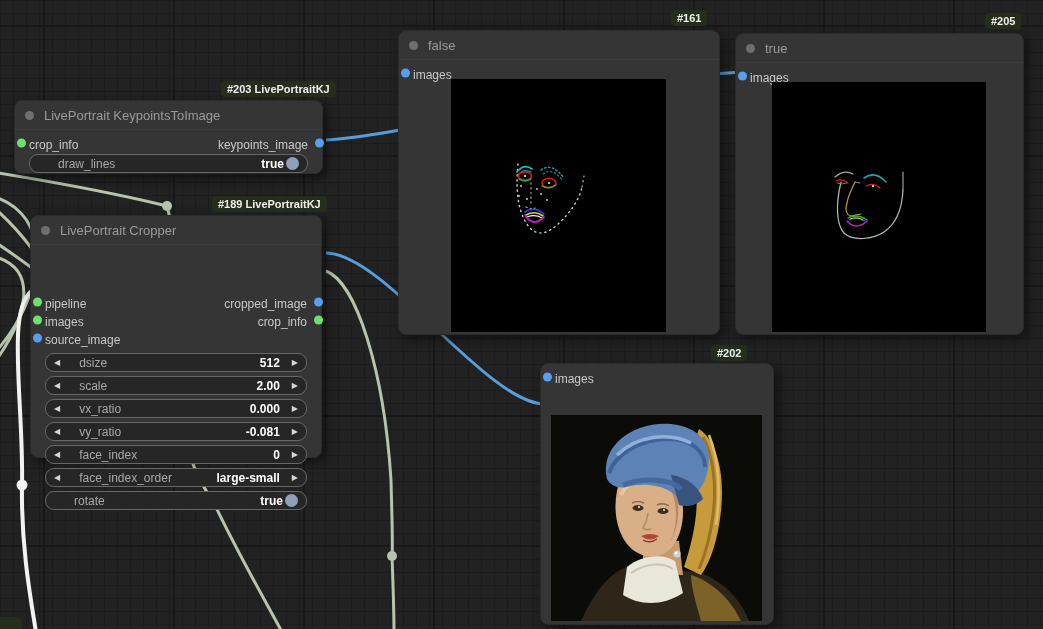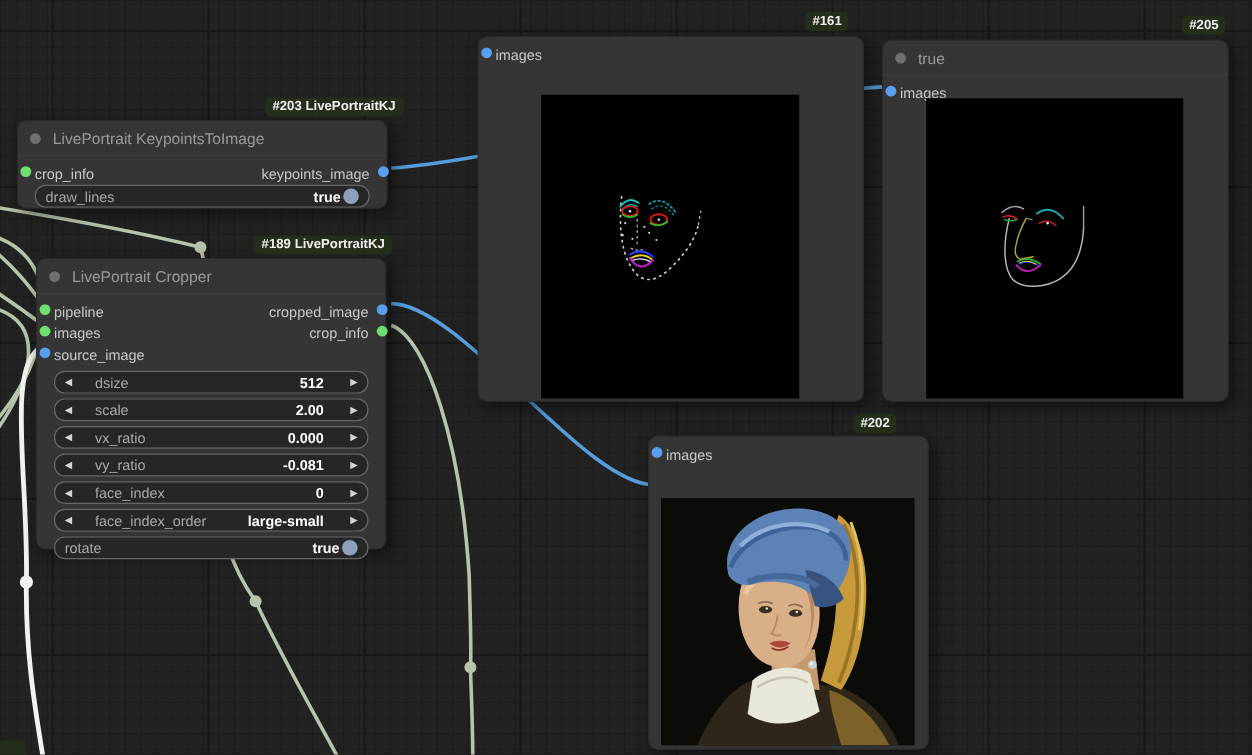--- a/index.html
+++ b/index.html
@@ -31,31 +31,31 @@
     font-size:11px;font-weight:bold;padding:2px 6px;border-radius:4px;white-space:nowrap;
   }
   .slots{position:relative;padding:4px 0 2px 0;}
   .slot-row{position:relative;height:18px;display:flex;align-items:flex-end;}
   .slot-label{color:#c9c9c9;font-size:12px;}
   .in-label{margin-left:14px;}
   .out-label{margin-left:auto;margin-right:14px;}
   .slot-dot{position:absolute;top:50%;width:9px;height:9px;border-radius:50%;transform:translateY(-50%);}
   .dot-in{left:2px;}
   .dot-out{right:-2px;}
-  .two-col{display:flex;}
+  .two-col{display:flex;margin-top:44px;}
   .two-col>.col{flex:1;}
   .widgets{padding:0 14px;}
   .widget{
     height:17px;margin-bottom:4px;background:#262626;border:1px solid #676767;
     border-radius:9px;display:flex;align-items:center;padding:0 8px;cursor:pointer;
   }
   .widget .arrow{color:#d5d5d5;font-size:8px;flex:0 0 auto;}
   .widget .wlabel{color:#a9a9a9;font-size:12px;margin-left:19px;white-space:nowrap;}
-  .widget .wvalue{color:#ffffff;font-size:12px;font-weight:bold;margin-left:auto;margin-right:22px;white-space:nowrap;}
-  .widget.toggle .wlabel{margin-left:0;}
+  .widget .wvalue{color:#ffffff;font-size:12px;font-weight:bold;margin-left:auto;margin-right:12px;white-space:nowrap;}
+  .widget.toggle .wlabel{margin-left:20px;}
   .widget.toggle .wvalue{margin-right:2px;}
   .toggle-knob{width:13px;height:13px;border-radius:50%;flex:0 0 auto;}
   .preview-img{position:absolute;background:#000;}
   .corner-blob{position:absolute;z-index:1;background:#242e1b;border-radius:6px;}
 </style>
 </head>
 <body>
 
 <div id="stage">
 
@@ -176,20 +176,24 @@
       <div class="widget toggle">
         <span class="wlabel">rotate</span>
         <span class="wvalue">true</span>
         <span class="toggle-knob" style="background: rgb(143, 161, 186);"></span>
       </div>
     </div>
   </div>
 
   <div class="badge" style="left:671px;top:10px;">#161</div>
   <div class="node" style="left:398px;top:30px;width:320px;height:303px;">
+    <div class="node-title">
+      <span class="title-dot"></span>
+      <span class="t">false</span>
+    </div>
     <div class="slots">
       <div class="slot-row">
         <span class="slot-dot dot-in" style="background: rgb(88, 160, 239);"></span>
         <span class="slot-label in-label">images</span>
       </div>
     </div>
     <div class="preview-img" style="left:52px;top:48px;width:215px;height:253px;">
       <svg width="215" height="253" viewBox="0 0 215 253">
         <rect width="215" height="253" fill="#000"></rect>
         <g fill="none" stroke-linecap="round">

